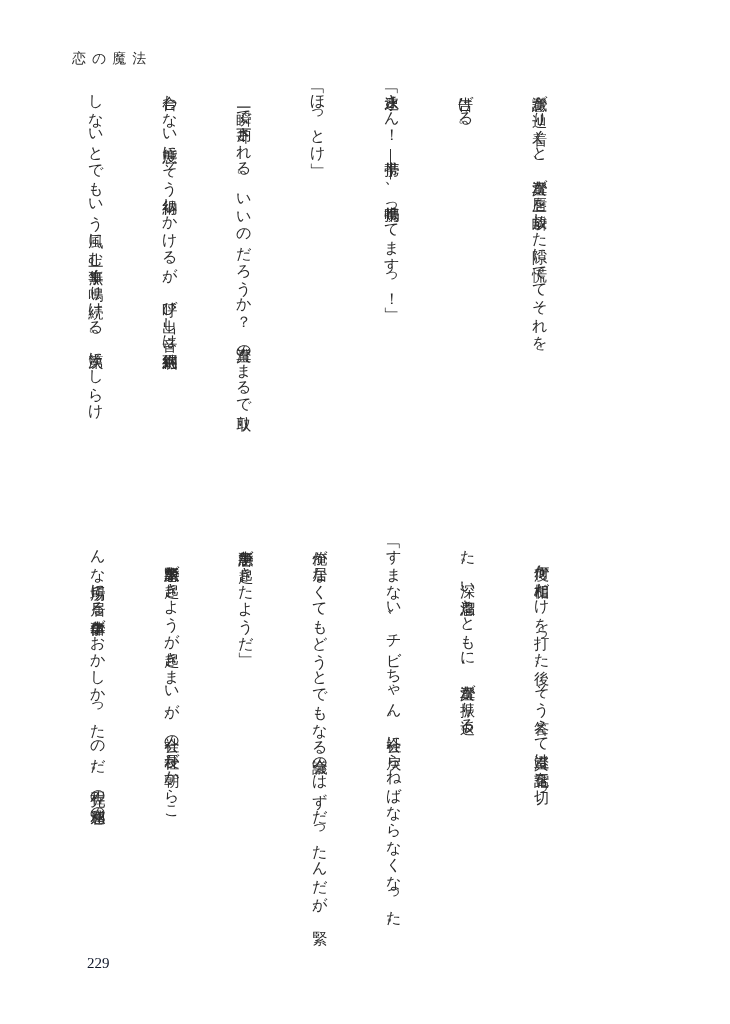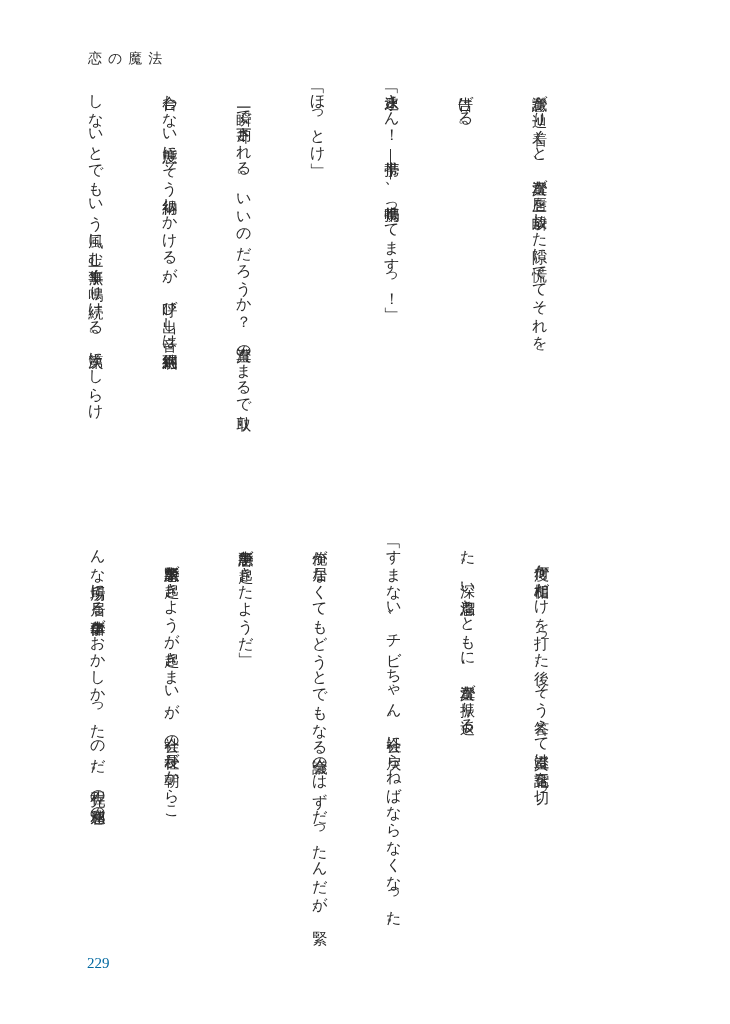--- a/index.html
+++ b/index.html
@@ -10,21 +10,21 @@
   body {
     width: 730px;
     height: 1024px;
     position: relative;
     overflow: hidden;
     font-family: "DejaVu Serif", "Liberation Serif", serif;
     color: #2a2a2a;
   }
   .running-head {
     position: absolute;
-    left: 88px;
+    left: 72px;
     top: 50px;
     font-size: 14px;
     letter-spacing: 6px;
     color: #333;
   }
   .text-block {
     position: absolute;
     writing-mode: vertical-rl;
     -webkit-writing-mode: vertical-rl;
     font-size: 15.2px;
@@ -44,21 +44,21 @@
     top: 539px;
   }
   .line {
     display: block;
   }
   .page-number {
     position: absolute;
     left: 87px;
     top: 955px;
     font-size: 15px;
-    color: #0369a1;
+    color: #0f172a;
     font-family: "Liberation Serif", "DejaVu Serif", serif;
   }
 </style>
 </head>
 <body>
 
 <div class="running-head">恋の魔法</div>
 
 <div class="text-block block-top">
   <span class="line">意識が辿り着くと、真澄が唇を一瞬放した隙に慌ててそれを</span>

